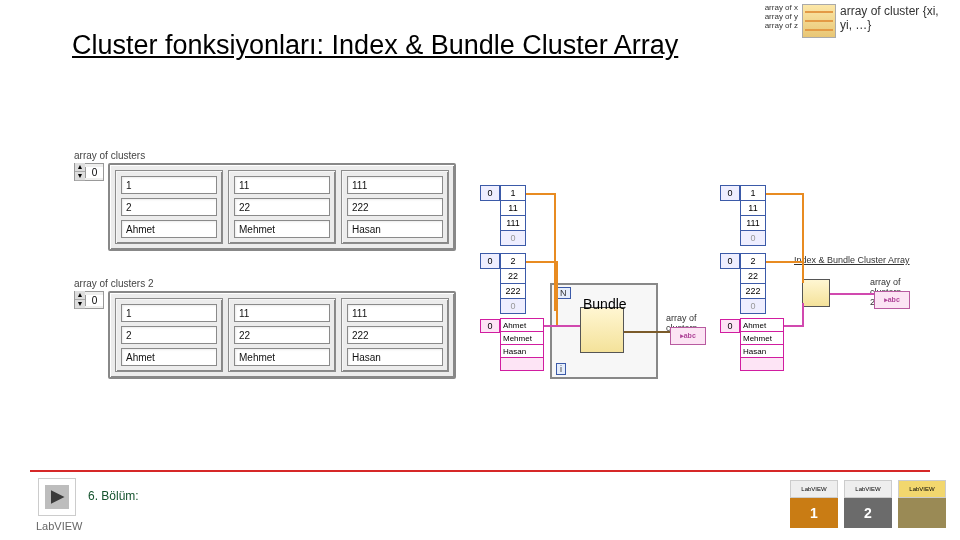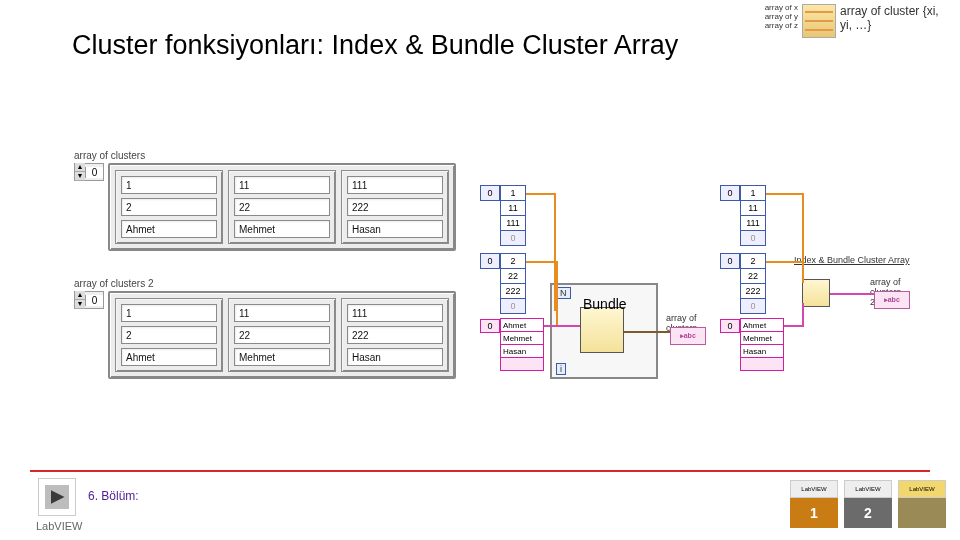--- a/index.html
+++ b/index.html
@@ -1,32 +1,32 @@
 <!DOCTYPE html>
 <html><head>
 <meta charset="utf-8">
 <style>
   * { margin:0; padding:0; box-sizing:border-box; }
   body { width:960px; height:540px; font-family:Arial,sans-serif; position:relative; background:#fff; overflow:hidden; }
-  .main-title { position:absolute; left:72px; top:30px; font-size:27px; font-weight:400; color:#000; font-family:"Segoe UI",Arial,sans-serif; }
+  .main-title { position:absolute; left:72px; top:30px; font-size:27px; font-weight:400; color:#000; font-family:"Segoe UI",Arial,sans-serif;text-decoration:underline; }
 
   
   .tr-small { position:absolute; right:10px; top:4px; font-size:8px; color:#333; }
   .tr-small .row { display:flex; align-items:flex-start; gap:4px; }
   .vi-icon { width:34px; height:34px; border:1px solid #aaa; background:linear-gradient(180deg,#fce7a8,#e8c675); display:flex; flex-direction:column; justify-content:space-around; padding:2px; }
   .vi-icon .line { height:2px; background:#e39a45; margin:1px 0; }
   .vi-label-l { font-size:8px; text-align:right; width:46px; line-height:1.1; }
   .vi-label-r { font-size:12px; width:110px; }
 
   
   .footer-rule { position:absolute; left:30px; top:470px; width:900px; height:2px; background:#d62828; }
   .footer { position:absolute; left:38px; top:478px; display:flex; align-items:center; gap:12px; }
   .lv-logo { width:38px; height:38px; background:#fff; border:1px solid #ccc; display:flex; align-items:center; justify-content:center; }
   .lv-logo svg { width:30px; height:30px; }
-  .footer-text { font-size:12px; font-style:italic; color:#4c1d95; line-height:1.3;text-align:center; }
+  .footer-text { font-size:12px; font-style:italic; color:#14532d; line-height:1.3;text-align:center; }
   .footer-text .nonitalic { font-style:normal; }
   .lv-wordmark { position:absolute; left:36px; top:520px; font-size:11px; color:#666; font-family:"Segoe UI",Arial; }
   .footer-stamps { position:absolute; right:14px; top:480px; display:flex; gap:6px; }
   .stamp { width:48px; height:48px; display:flex; flex-direction:column; }
   .stamp-top { height:18px; background:#eee; border:1px solid #ccc; font-size:6px; display:flex; align-items:center; justify-content:center; }
   .stamp-bot { flex:1; display:flex; align-items:center; justify-content:center; font-size:14px; font-weight:700; color:#fff; }
   .stamp.c1 .stamp-bot{ background:#c97c14; }
   .stamp.c2 .stamp-bot{ background:#6b6b6b; }
   .stamp.c3 .stamp-top{ background:#f2d76e; }
   .stamp.c3 .stamp-bot{ background:#9a8a55; }

